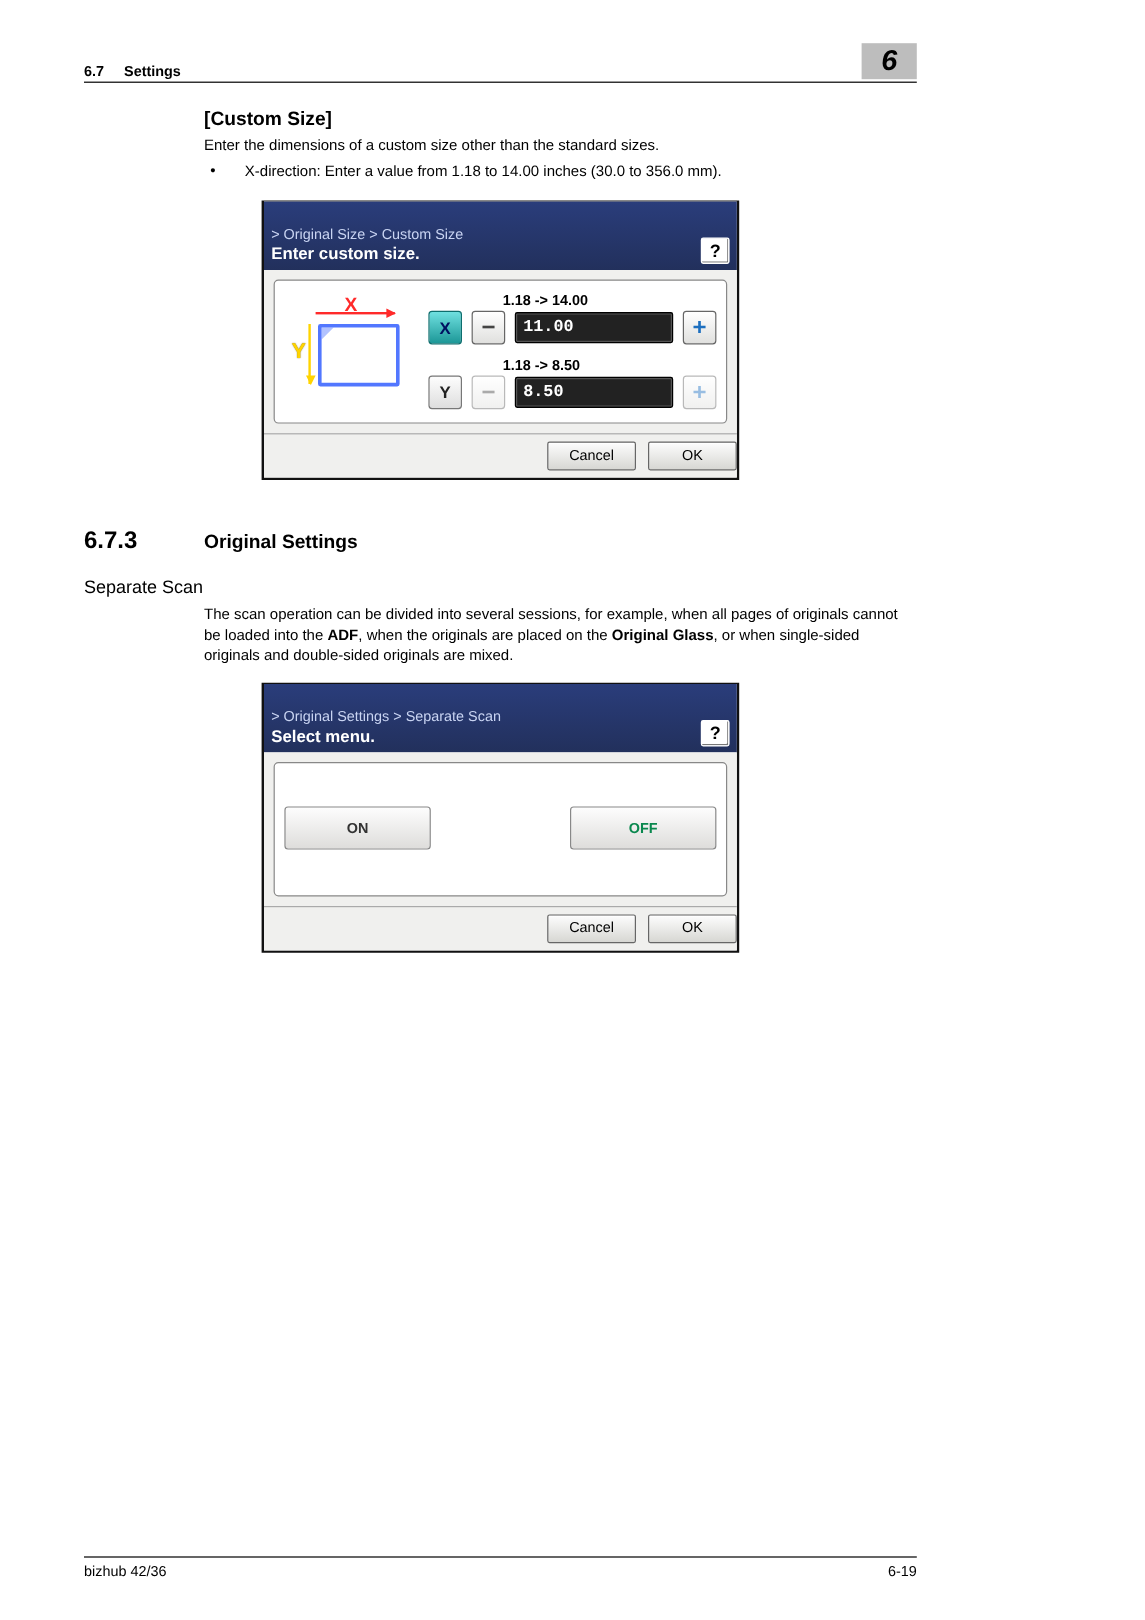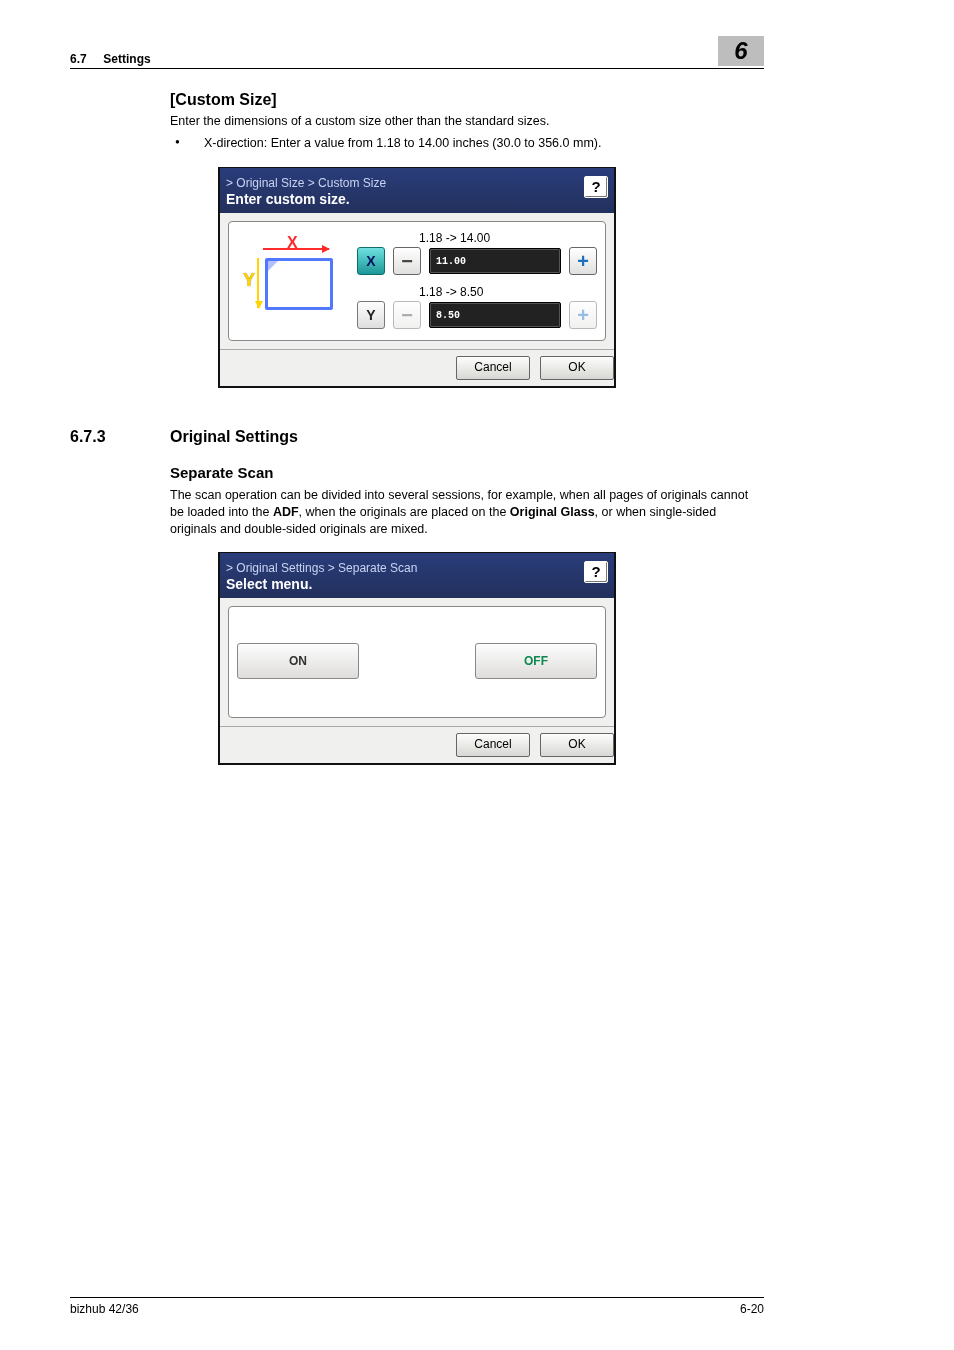--- a/index.html
+++ b/index.html
@@ -83,54 +83,53 @@
     line-height: 1.9;
   }
 
   .subsection-row {
     display: flex;
     align-items: baseline;
     margin-top: 40px;
     margin-bottom: 10px;
   }
   .subsection-num {
-    font-size: 16px;
+    font-size: 20px;
     font-weight: bold;
     width: 100px;
     flex-shrink: 0;
   }
   .subsection-title {
     font-size: 16px;
     font-weight: bold;
   }
   .h-sep {
     font-size: 15px;
-    font-weight: bold;
-    margin-left: 100px;
+    font-weight: normal;
     margin-top: 18px;
     margin-bottom: 6px;
   }
 
   
   .panel {
     margin: 14px auto 0 auto;
     width: 398px;
     border: 2px solid #111;
     border-top-width:1px;
     background: #fff;
     box-sizing: border-box;
   }
   .panel-header {
     background: linear-gradient(#2a3d7b, #22305c);
     color: #fff;
-    padding: 8px 6px 5px 6px;
+    padding: 20px 6px 5px 6px;
     font-size: 13px;
     display: flex;
     justify-content: space-between;
-    align-items: flex-start;
+    align-items: flex-end;
   }
   .panel-header .bc {
     line-height: 1.25;
   }
   .panel-header .bc .line1 { color: #c9d4f2; font-size: 12px; }
   .panel-header .bc .line2 { color: #fff; font-weight: bold; font-size: 14px; }
   .help-icon {
     width: 22px;
     height: 20px;
     background: #fff;
@@ -246,21 +245,21 @@
   .y-arrow::after{
     content:""; position:absolute; left:-4px; bottom:-1px;
     border-top:8px solid #ffd400;
     border-left:4px solid transparent;
     border-right:4px solid transparent;
   }
 
   .dim-block { margin-bottom: 10px; }
   .range {
     font-size: 12px;
-    font-weight: normal;
+    font-weight: bold;
     margin-left: 62px;
     margin-bottom: 2px;
   }
   .dim-row {
     display: flex;
     align-items: center;
     gap: 8px;
   }
   .axis-btn {
     width: 26px;
@@ -297,21 +296,21 @@
   .pm-btn .plus { color:#1d6fbf;}
   .pm-btn .minus { color:#444;}
   .val-box {
     flex:1;
     height: 24px;
     background: #222;
     color: #fff;
     border: 1px solid #000;
     border-radius: 2px;
     font-family: "Courier New", monospace;
-    font-size: 10px;
+    font-size: 14px;
     font-weight: bold;
     padding: 0 6px;
     display:flex;align-items:center;
     box-shadow: inset 0 0 0 1px #555;
   }
 
   
   .ss-content {
     display:flex;
     justify-content:space-between;
@@ -457,16 +456,16 @@
       <div class="panel-footer">
         <div class="footer-btn">Cancel</div>
         <div class="footer-btn">OK</div>
       </div>
     </div>
 
   </div>
 
   <div class="page-footer">
     <span>bizhub 42/36</span>
-    <span>6-20</span>
+    <span>6-19</span>
   </div>
 
 </div>
 
 </body></html>

